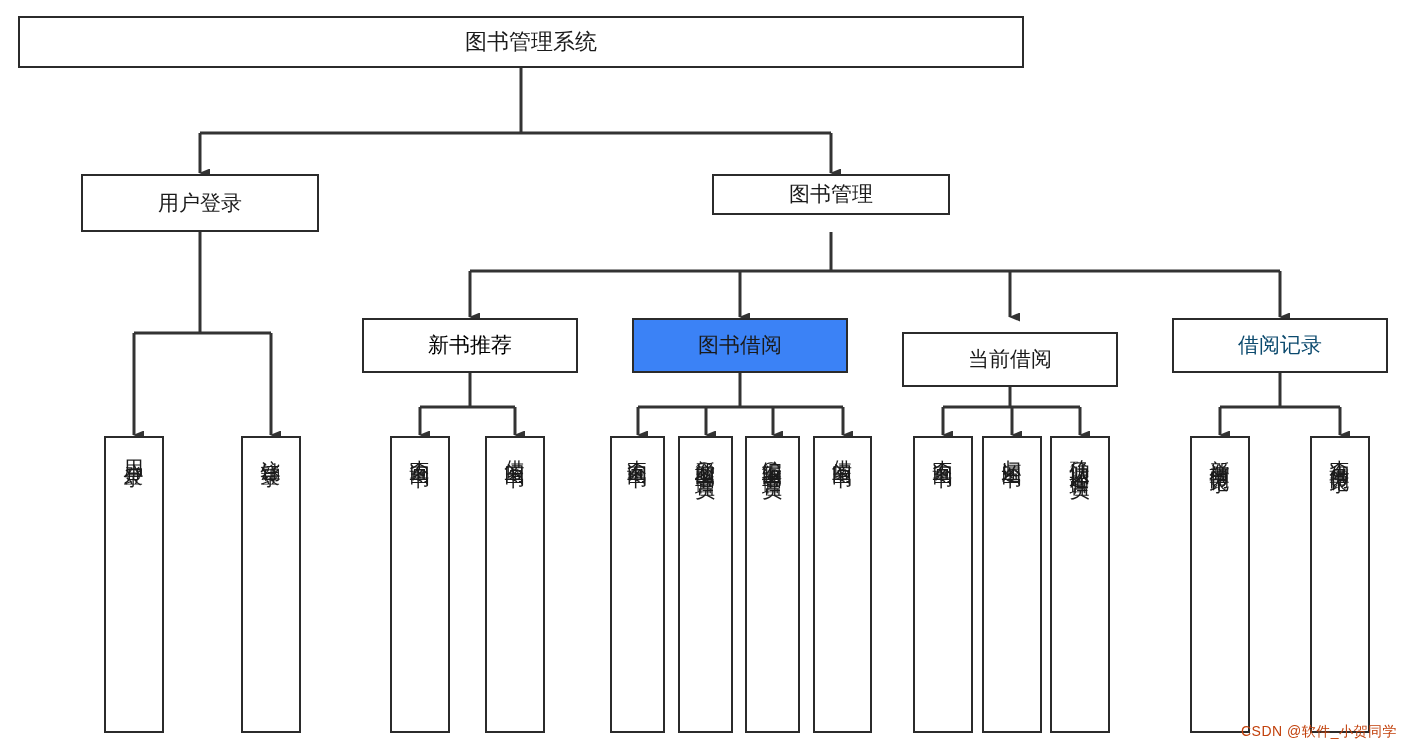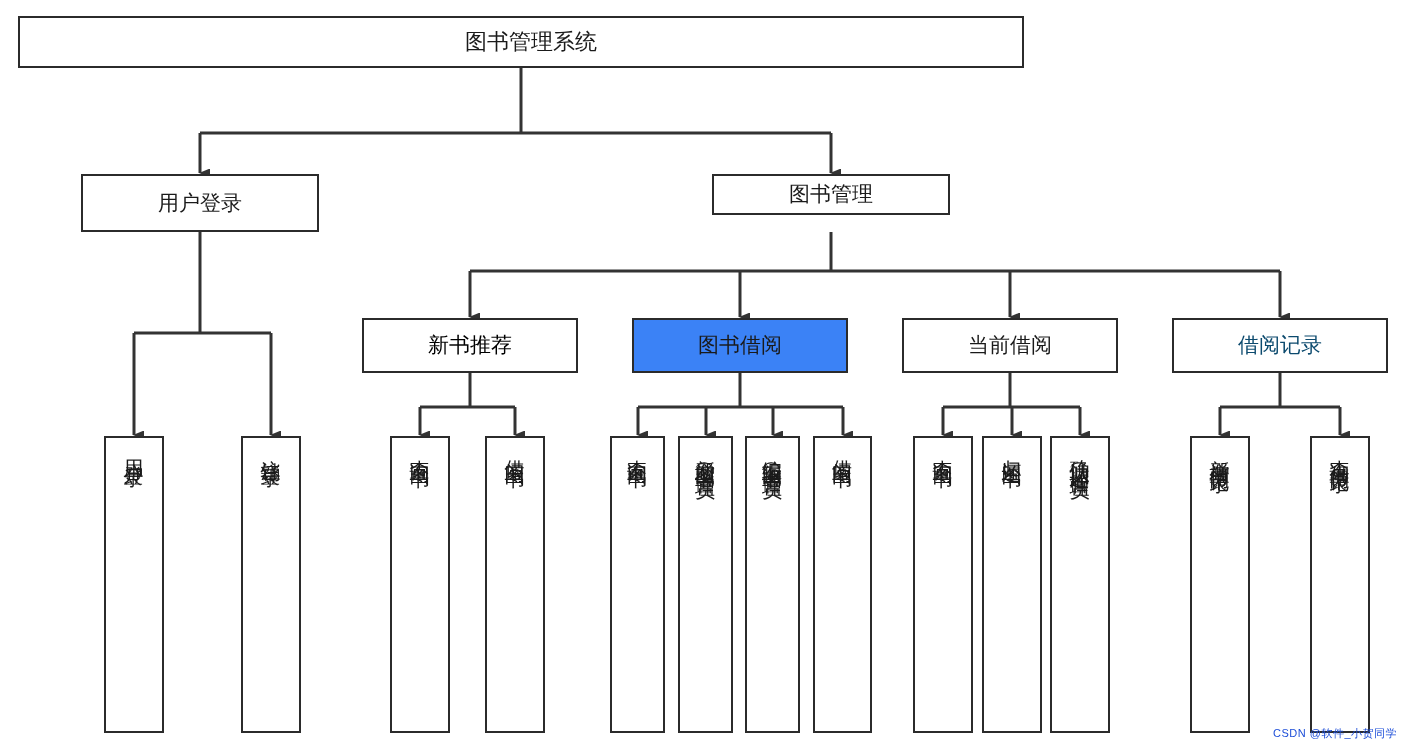--- a/index.html
+++ b/index.html
@@ -58,22 +58,22 @@
     left: 0;
     top: 0;
     width: 1405px;
     height: 747px;
     pointer-events: none;
   }
   #watermark {
     position: absolute;
     right: 8px;
     bottom: 6px;
-    font-size: 11px;
-    color: #1d4ed8;
+    font-size: 14px;
+    color: #c2410c;
     letter-spacing: 0.5px;
     white-space: nowrap;
   }
 </style>
 </head>
 <body>
 
 <div id="diagram-root">
   <svg id="edges" viewBox="0 0 1405 747" width="1405" height="747">
     <defs>
@@ -127,21 +127,21 @@
       </div>
       <div class="node horiz" style="left: 712px; top: 174px; width: 238px; height: 41px; border-color: rgb(43, 43, 43); background: rgb(255, 255, 255);">
         <span class="node-label" style="color: rgb(26, 26, 26);">图书管理</span>
       </div>
       <div class="node horiz" style="left: 362px; top: 318px; width: 216px; height: 55px; border-color: rgb(43, 43, 43); background: rgb(255, 255, 255);">
         <span class="node-label" style="color: #000000;">新书推荐</span>
       </div>
       <div class="node horiz" style="left: 632px; top: 318px; width: 216px; height: 55px; border-color: rgb(43, 43, 43); background: #3b82f6;">
         <span class="node-label" style="color: rgb(26, 26, 26);">图书借阅</span>
       </div>
-      <div class="node horiz" style="left: 902px; top: 318px; width: 216px; height: 55px; border-color: rgb(43, 43, 43); background: rgb(255, 255, 255);">
+      <div class="node horiz" style="left: 902px; top: 332px; width: 216px; height: 55px; border-color: rgb(43, 43, 43); background: rgb(255, 255, 255);">
         <span class="node-label" style="color: rgb(26, 26, 26);">当前借阅</span>
       </div>
       <div class="node horiz" style="left: 1172px; top: 318px; width: 216px; height: 55px; border-color: rgb(43, 43, 43); background: rgb(255, 255, 255);">
         <span class="node-label" style="color: #0c4a6e;">借阅记录</span>
       </div>
       <div class="node vert" style="left: 104px; top: 436px; width: 60px; height: 297px; border-color: rgb(43, 43, 43); background: rgb(255, 255, 255);">
         <span class="node-label" style="color: rgb(26, 26, 26);">用户登录</span>
       </div>
       <div class="node vert" style="left: 241px; top: 436px; width: 60px; height: 297px; border-color: rgb(43, 43, 43); background: rgb(255, 255, 255);">
         <span class="node-label" style="color: rgb(26, 26, 26);">注销登录</span>

